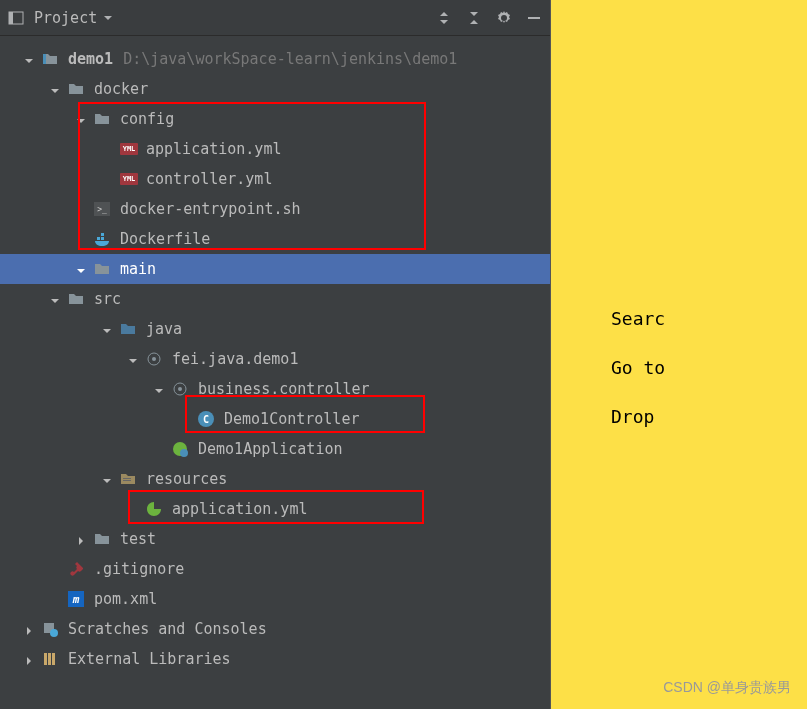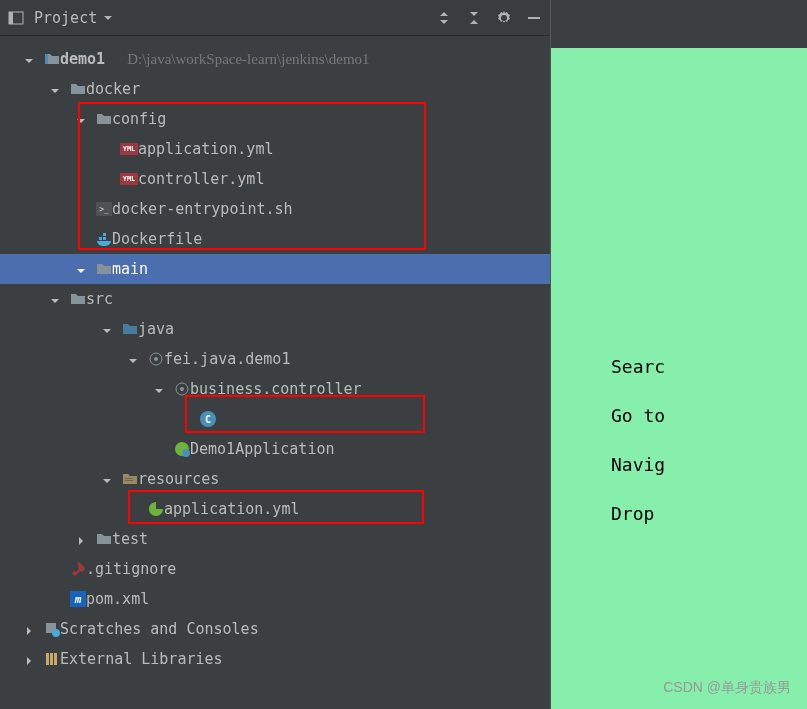--- a/index.html
+++ b/index.html
@@ -85,32 +85,32 @@
       width: 10px;
       height: 10px;
       fill: #bbbbbb;
     }
     .arrow.empty {
       visibility: hidden;
     }
     .node-icon {
       width: 18px;
       height: 18px;
+      margin-right: 8px;
       flex-shrink: 0;
       display: flex;
       align-items: center;
-      justify-content: flex-end;
+      justify-content: flex-start;
     }
     .node-label {
       color: #bbbbbb;
     }
     .node-path {
       color: #787878;
-      margin-left: 22px;
-      font-family: Liberation Serif, serif;
+      margin-left: 10px;
     }
     .selected .node-label {
       color: #fff;
     }
     .folder-icon svg { fill: #87939a; }
     .folder-module svg { fill: #87939a; }
     .package-icon svg { fill: #87939a; }
     .resources-folder svg { fill: #9b8a60; }
     .java-class-icon {
       background: #4a8fb8;
@@ -172,24 +172,23 @@
     .highlight-box {
       position: absolute;
       border: 2px solid #ff0000;
       pointer-events: none;
     }
     .box1 { left: 78px; top: 102px; width: 348px; height: 148px; }
     .box2 { left: 185px; top: 395px; width: 240px; height: 38px; }
     .box3 { left: 128px; top: 490px; width: 296px; height: 34px; }
     .right-area {
       flex: 1;
-      background: #86efac;
+      background: #fde047;
       position: relative;
       padding-top: 280px;
-      margin-top: 48px;
     }
     .right-item {
       color: #000;
       font-size: 18px;
       margin: 28px 0 28px 60px;
       white-space: nowrap;
       overflow: hidden;
     }
     .watermark {
       position: absolute;
@@ -392,20 +391,21 @@
         </span>
       <span class="node-label">business.controller</span>
     </div>
 
     <div class="tree-row">
       <span class="indent" style="width:180px"></span>
       <span class="arrow empty"></span>
       <span class="node-icon">
           <span class="java-class-icon">C</span>
         </span>
+      <span class="node-label">Demo1Controller</span>
     </div>
 
     <div class="tree-row">
       <span class="indent" style="width:154px"></span>
       <span class="arrow empty"></span>
       <span class="node-icon spring-icon">
           <svg width="16" height="16" viewBox="0 0 16 16">
             <circle cx="8" cy="8" r="7" fill="#6cb33e"></circle>
             <circle cx="12" cy="12" r="4" fill="#4a8fb8"></circle>
           </svg>
@@ -499,21 +499,20 @@
           </svg>
         </span>
       <span class="node-label">External Libraries</span>
     </div>
   </div>
 </div>
 
 <div class="right-area">
   <div class="right-item">Searc</div>
   <div class="right-item">Go to</div>
-  <div class="right-item">Navig</div>
   <div class="right-item">Drop</div>
 </div>
 
 <div class="highlight-box box1"></div>
 <div class="highlight-box box2"></div>
 <div class="highlight-box box3"></div>
 
 <div class="watermark">CSDN @单身贵族男</div>
 
 </body></html>

